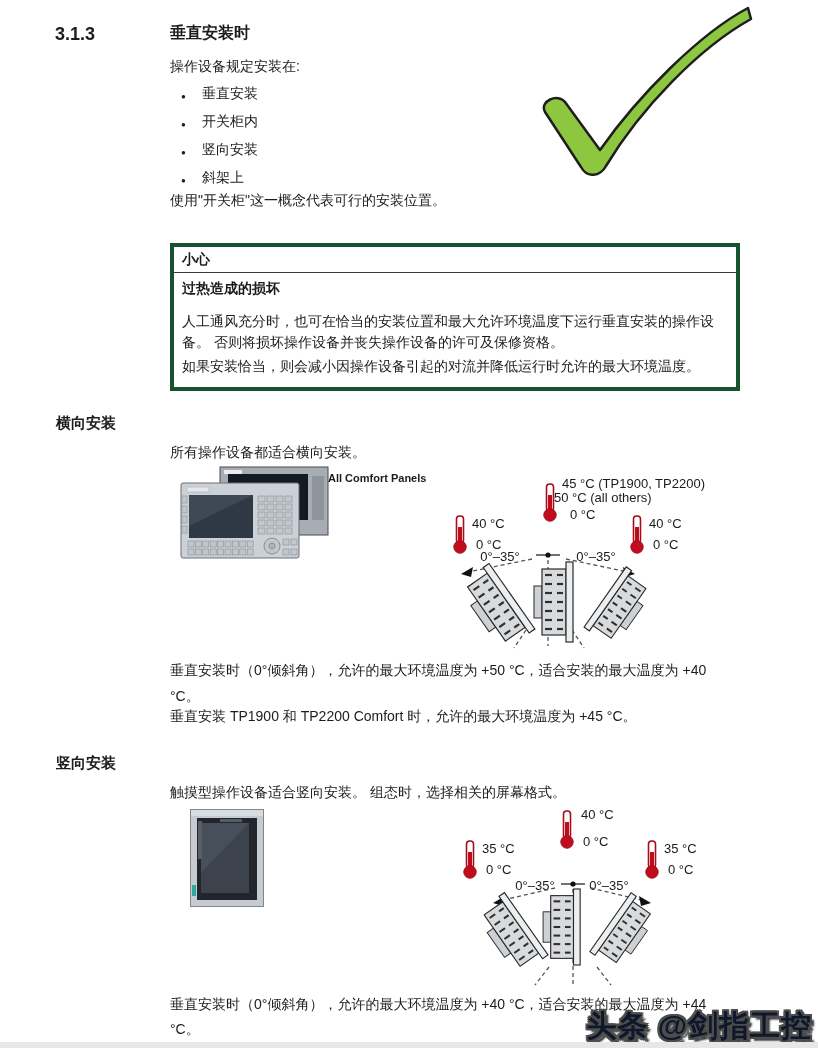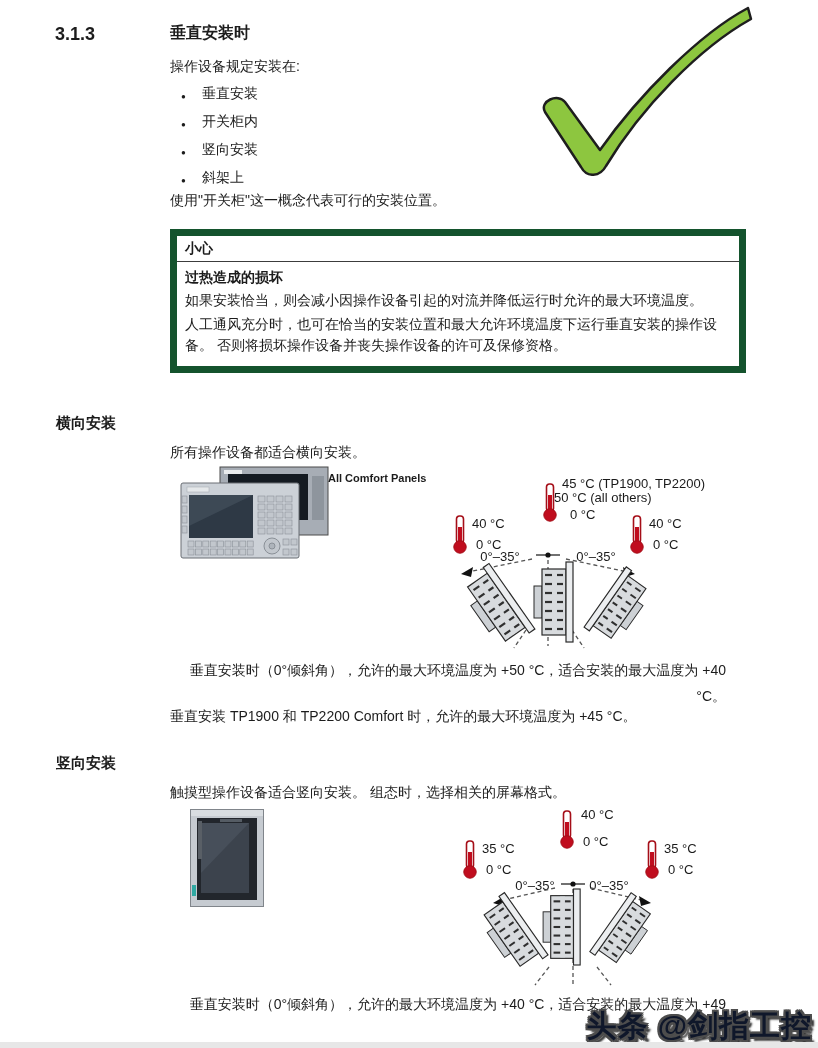--- a/index.html
+++ b/index.html
@@ -2,35 +2,35 @@
 <html><head>
 <meta charset="utf-8">
 <style>
   html,body{margin:0;padding:0;background:#fff;}
   .page{
     position:relative;width:818px;height:1048px;background:#ffffff;
     font-family:"Liberation Sans","DejaVu Sans",sans-serif;color:#1c1c1c;
     font-size:14px;overflow:hidden;
   }
   .t{position:absolute;white-space:nowrap;line-height:17px;}
-  .wrap{white-space:normal;text-align:right;}
+  .wrap{white-space:normal;}
 
   #secnum{left:55px;top:26px;font-size:18px;font-weight:700;}
   #sectitle{left:170px;top:24px;font-size:16px;font-weight:700;}
   #intro{left:170px;top:58px;text-align:center;}
   #bullets{position:absolute;left:180px;top:86px;margin:0;padding:0;list-style:none;}
   #bullets li{position:relative;padding-left:22px;margin:0 0 13px 0;line-height:15px;}
   #bullets li::before{content:"●";position:absolute;left:1px;top:3px;font-size:8px;}
   #p-usage{left:170px;top:192px;}
   #p-vent{left:170px;top:218px;}
 
-  #caution{position:absolute;left:170px;top:229px;width:562px;border:7px solid #14532d;background:#fff;}
+  #caution{position:absolute;left:170px;top:243px;width:562px;border:4px solid #14532d;background:#fff;}
   #caution .c-head{padding:4px 8px 3px;border-bottom:1px solid #3c3c3c;font-weight:700;}
   #caution .c-body{padding:5px 8px 7px;line-height:21px;}
-  #caution .c-title{font-weight:700;margin:0 0 2px;}
+  #caution .c-title{font-weight:700;margin:0 0 12px;}
   #caution .c-body p{margin:0 0 3px;}
 
   #envref{left:170px;top:380px;}
   #h-land{left:56px;top:414px;font-size:15px;font-weight:700;}
   #p-all{left:170px;top:444px;}
   #label-all{left:328px;top:470px;font-size:11px;font-weight:700;}
   #p-l1{left:170px;top:657px;width:556px;line-height:26px;}
   #p-l2{left:170px;top:708px;}
   #h-port{left:56px;top:754px;font-size:15px;font-weight:700;}
   #p-touch{left:170px;top:784px;}
@@ -75,22 +75,22 @@
     <li>竖向安装</li>
     <li>斜架上</li>
   </ul>
 
   <div class="t" id="p-usage">使用"开关柜"这一概念代表可行的安装位置。</div>
 
   <div id="caution">
     <div class="c-head">小心</div>
     <div class="c-body">
       <div class="c-title">过热造成的损坏</div>
+      <p>人工通风充分时，也可在恰当的安装位置和最大允许环境温度下运行垂直安装的操作设备。 否则将损坏操作设备并丧失操作设备的许可及保修资格。</p>
       <p>如果安装恰当，则会减小因操作设备引起的对流并降低运行时允许的最大环境温度。</p>
-      <p>人工通风充分时，也可在恰当的安装位置和最大允许环境温度下运行垂直安装的操作设备。 否则将损坏操作设备并丧失操作设备的许可及保修资格。</p>
     </div>
   </div>
 
 
   <div class="t" id="h-land">横向安装</div>
   <div class="t" id="p-all">所有操作设备都适合横向安装。</div>
 
   <svg id="panels-svg" width="150" height="94" viewBox="0 0 150 94">
     <g>
       <rect x="40" y="1" width="108" height="68" fill="#a7adb5" stroke="#4a4a4a"></rect>
@@ -279,17 +279,17 @@
     <polygon points="228,100 216,93 218,103" fill="#111"></polygon>
     <path class="dash" d="M150,86 L150,182"></path>
     <path class="dash" d="M126,164 L112,182"></path>
     <path class="dash" d="M174,164 L188,182"></path>
 
     <use href="#dev2" transform="translate(90,130) rotate(-35) scale(0.95)"></use>
     <use href="#dev2" transform="translate(141,124) scale(0.95)"></use>
     <use href="#dev2" transform="translate(200,128) scale(-0.9,0.9) rotate(-35)"></use>
   </svg>
 
-  <div class="t wrap" id="p-p1">垂直安装时（0°倾斜角），允许的最大环境温度为 +40 °C，适合安装的最大温度为 +49 °C。</div>
+  <div class="t wrap" id="p-p1">垂直安装时（0°倾斜角），允许的最大环境温度为 +40 °C，适合安装的最大温度为 +44 °C。</div>
 
   <div id="watermark">头条 @剑指工控</div>
   <div id="bottomstrip"></div>
 </div>
 
 </body></html>

